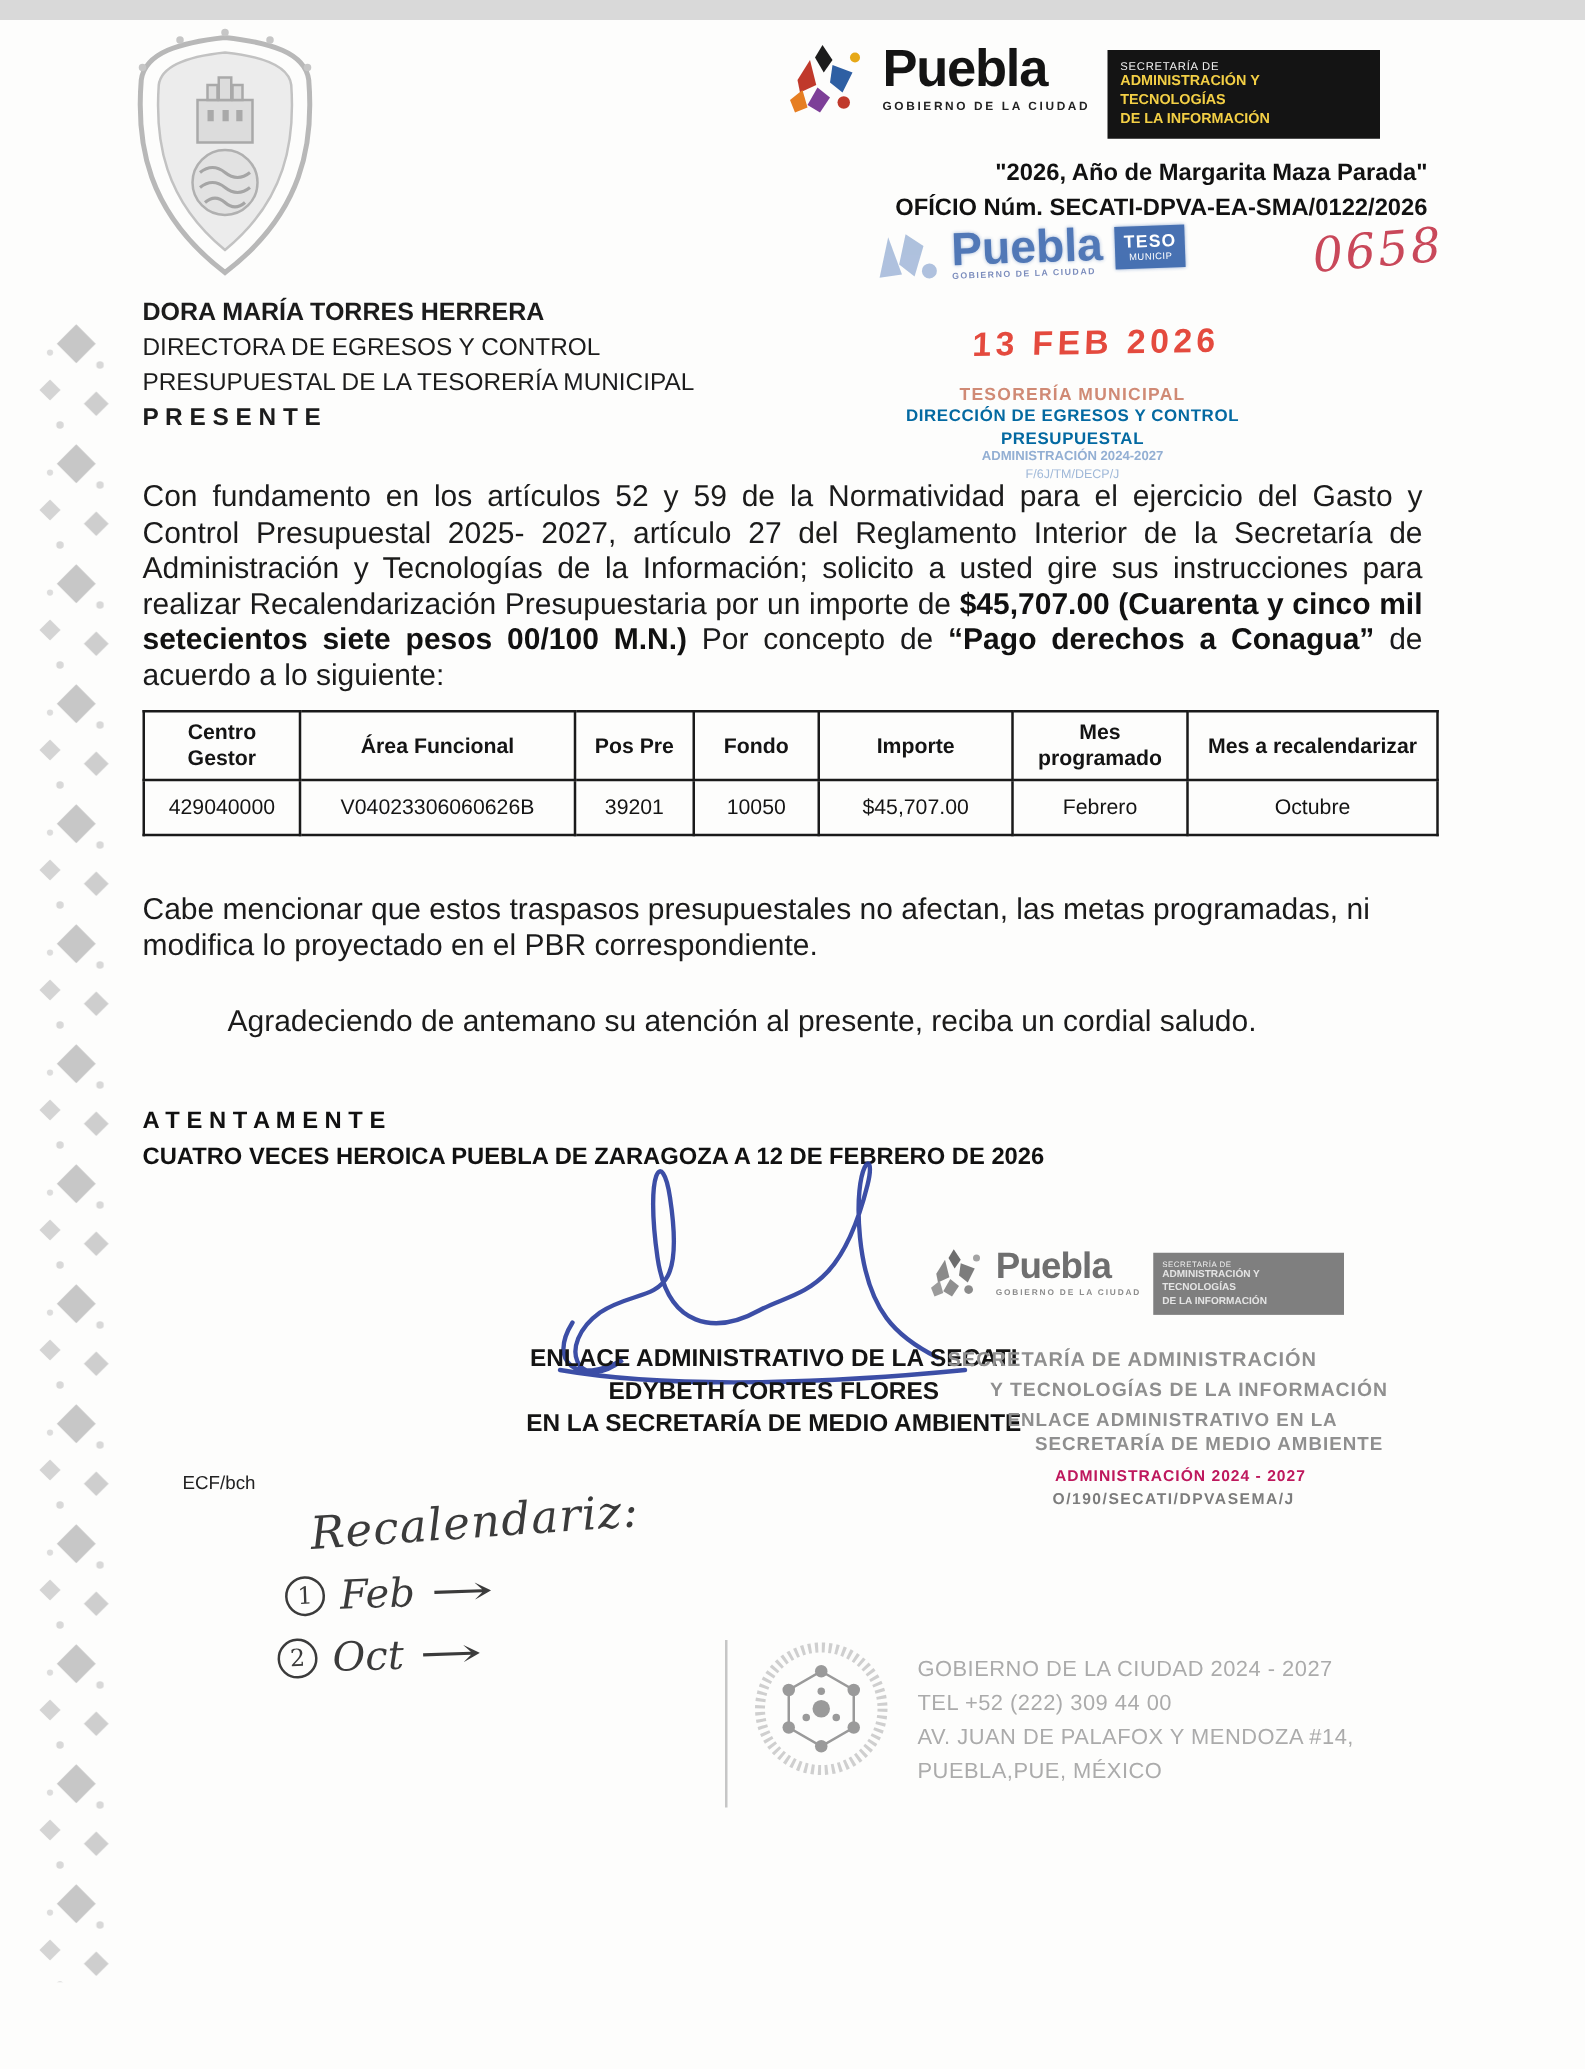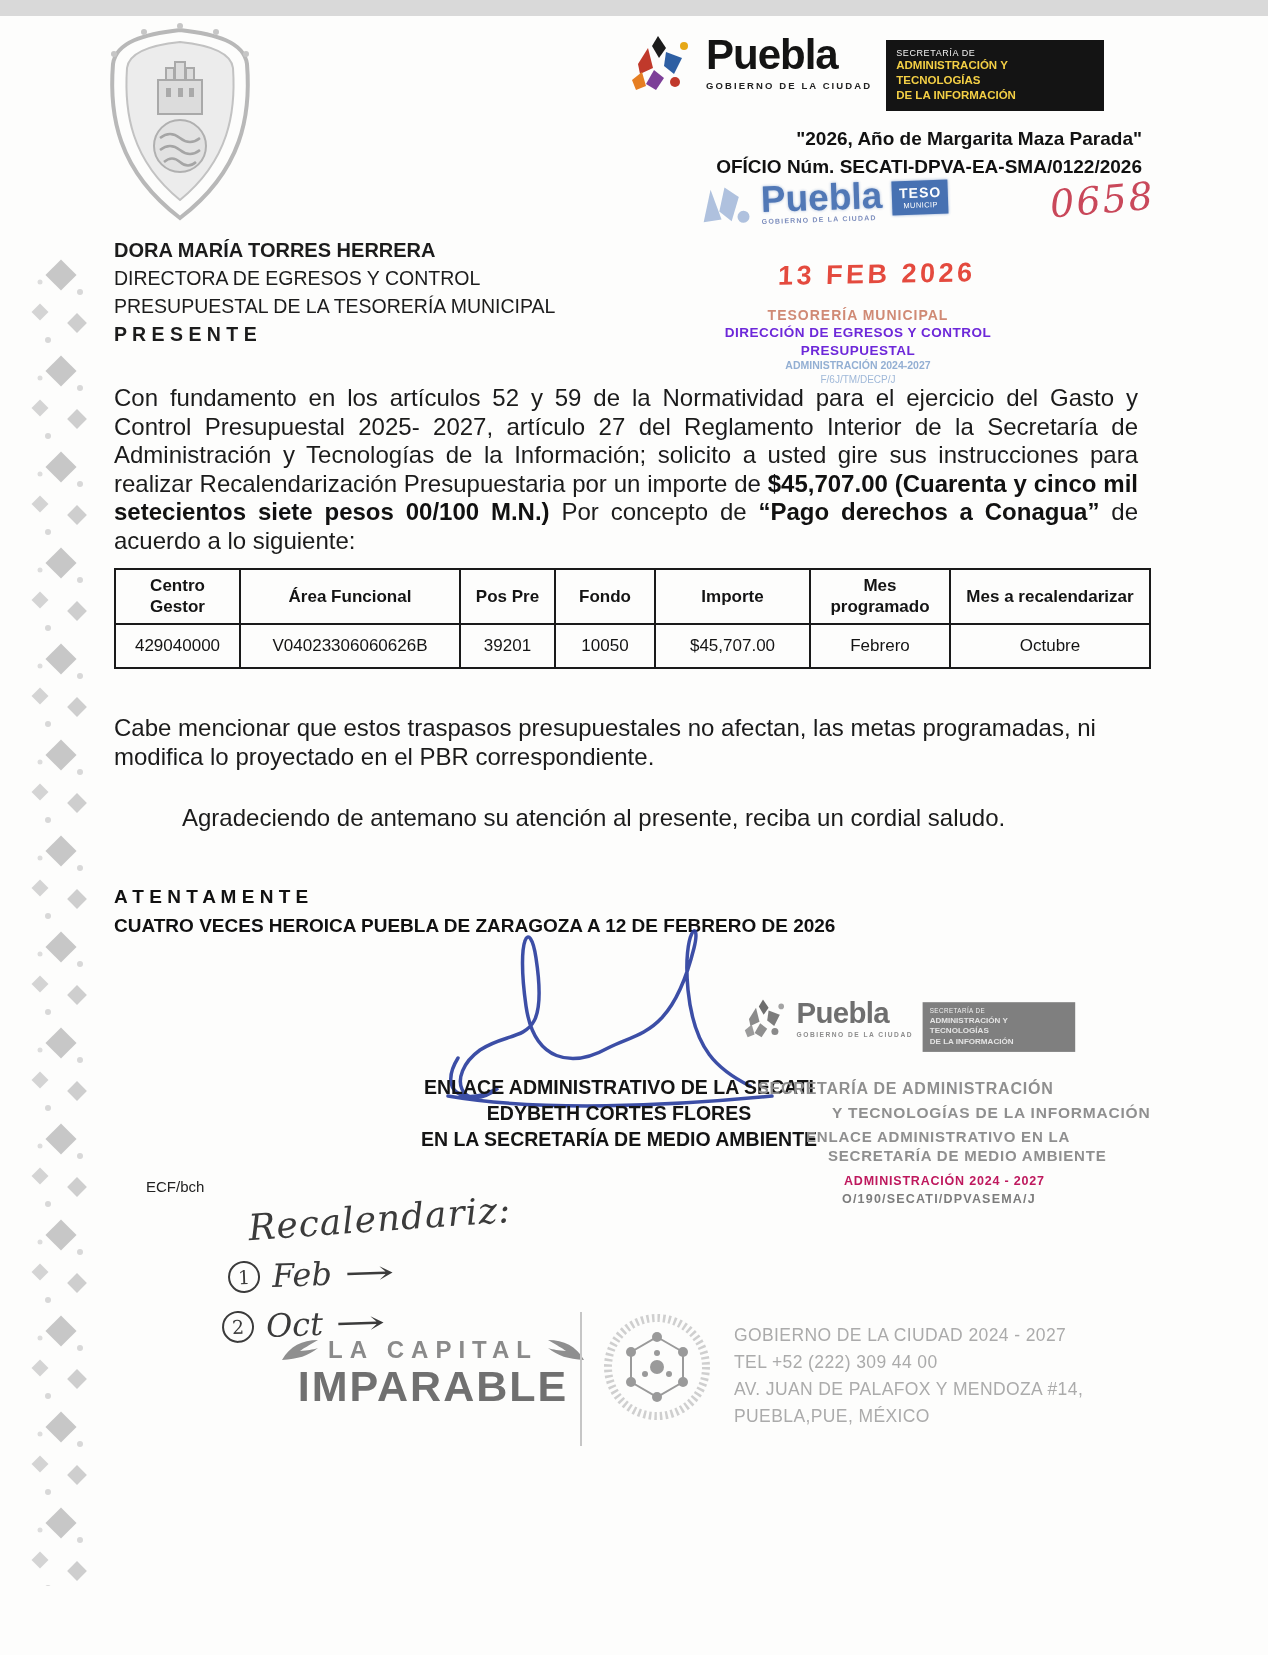--- a/index.html
+++ b/index.html
@@ -28,21 +28,21 @@
   .blue-stamp-wordwrap { text-align:left; }
   .blue-stamp-word { font-size:37px; font-weight:bold; color:#3a66ad; line-height:1; text-shadow:0 0 3px rgba(58,102,173,.55); }
   .blue-stamp-sub { font-size:7px; letter-spacing:1.2px; color:#39539c; opacity:.75; font-weight:bold; }
   .teso-box { background:#2f5ea8; color:#fff; text-align:center; padding:5px 7px; box-shadow:0 0 3px rgba(47,94,168,.6); }
   .teso-l1 { font-size:14px; font-weight:bold; letter-spacing:1px; display:block; line-height:1.1; }
   .teso-l2 { font-size:7.5px; letter-spacing:.4px; display:block; }
   .hand-number { font-family:"DejaVu Serif", serif; font-style:italic; font-size:38px; color:#c9485a; transform:rotate(-5deg); letter-spacing:2px; }
   .red-date { font-size:27px; font-weight:bold; color:#e23b2e; letter-spacing:3.5px; transform:skewX(-3deg) rotate(-1deg); opacity:.92; white-space:nowrap; }
   .treasury { width:340px; text-align:center; line-height:1.3; }
   .treasury .tl1 { font-size:14px; font-weight:bold; letter-spacing:1px; color:#d08a75; }
-  .treasury .tl2,.treasury .tl3 { font-size:13.5px; font-weight:bold; color:#6d28d9; letter-spacing:.5px; }
+  .treasury .tl2,.treasury .tl3 { font-size:13.5px; font-weight:bold; color:#0369a1; letter-spacing:.5px; }
   .treasury .tl4 { font-size:10.5px; color:#93afd3; font-weight:bold; }
   .treasury .tl5 { font-size:10px; color:#9fb8d8; }
 
   
   .addressee { font-size:19.5px; line-height:28px; }
   .addressee .name { font-weight:bold; font-size:20px; }
   .addressee .present { font-weight:bold; }
   .para { font-size:24px; line-height:28.5px; text-align:justify; color:#1b1b1b; }
   .para b { color:#111; }
 
@@ -250,52 +250,40 @@
     </div>
   </div>
 
   <div class="abs signer" style="left:114px;top:1058px;width:1010px;">
     <div>ENLACE ADMINISTRATIVO DE LA SECATI</div>
     <div>EDYBETH CORTES FLORES</div>
     <div>EN LA SECRETARÍA DE MEDIO AMBIENTE</div>
   </div>
 
   <div class="gstamp" style="left:758px;top:1064px;font-size:16px;">SECRETARÍA DE ADMINISTRACIÓN</div>
-  <div class="gstamp" style="left:832px;top:1088px;font-size:15.5px;">Y TECNOLOGÍAS DE LA INFORMACIÓN</div>
+  <div class="gstamp" style="left:792px;top:1088px;font-size:15.5px;">Y TECNOLOGÍAS DE LA INFORMACIÓN</div>
   <div class="gstamp" style="left:806px;top:1112px;font-size:15px;">ENLACE ADMINISTRATIVO EN LA</div>
   <div class="gstamp" style="left:828px;top:1131px;font-size:15px;">SECRETARÍA DE MEDIO AMBIENTE</div>
   <div class="gstamp" style="left:844px;top:1158px;font-size:12.5px;color:#be185d;">ADMINISTRACIÓN 2024 - 2027</div>
   <div class="gstamp" style="left:842px;top:1176px;font-size:12.5px;letter-spacing:1.2px;color:#7c7c7c;">O/190/SECATI/DPVASEMA/J</div>
 
   <div class="abs initials" style="left:146px;top:1162px;">ECF/bch</div>
 
   <div class="abs hand hand-title" style="left:248px;top:1182px;">Recalendariz:</div>
   <div class="abs hand hand-item" style="left:228px;top:1240px;transform:rotate(-2deg);">
     <span class="hand-num">1</span>
     <span>Feb</span>
     <span class="hand-arrow">→</span>
   </div>
   <div class="abs hand hand-item" style="left:222px;top:1290px;transform:rotate(-2deg);">
     <span class="hand-num">2</span>
     <span>Oct</span>
     <span class="hand-arrow">→</span>
   </div>
 
-  <div class="abs capital" style="left:268px;top:1320px;">
-    <div class="capital-top">
-      <svg width="40" height="24" viewBox="0 0 40 24" style="transform:scaleX(-1);">
-        <path d="M38 22 C30 8 18 2 2 2 C12 8 16 10 20 13 C12 12 8 12 2 10 C12 18 22 21 38 22 Z" fill="#8f8f8f"></path>
-      </svg>
-      <span>LA CAPITAL</span>
-      <svg width="40" height="24" viewBox="0 0 40 24">
-        <path d="M38 22 C30 8 18 2 2 2 C12 8 16 10 20 13 C12 12 8 12 2 10 C12 18 22 21 38 22 Z" fill="#8f8f8f"></path>
-      </svg>
-    </div>
-    <div class="capital-bottom">IMPARABLE</div>
-  </div>
 
   <div class="abs footer-divider" style="left:580px;top:1296px;height:134px;"></div>
 
   <svg class="abs" style="left:602px;top:1296px;" width="110" height="110" viewBox="0 0 110 110">
     <circle cx="55" cy="55" r="49" fill="none" stroke="#c7c7c7" stroke-width="8" stroke-dasharray="2.5 3" opacity=".85"></circle>
     <path d="M55 25 L81 40 L81 70 L55 85 L29 70 L29 40 Z" fill="none" stroke="#9a9a9a" stroke-width="2"></path>
     <g fill="#9a9a9a">
       <circle cx="55" cy="25" r="5"></circle>
         <circle cx="81" cy="40" r="5"></circle>
         <circle cx="81" cy="70" r="5"></circle>

